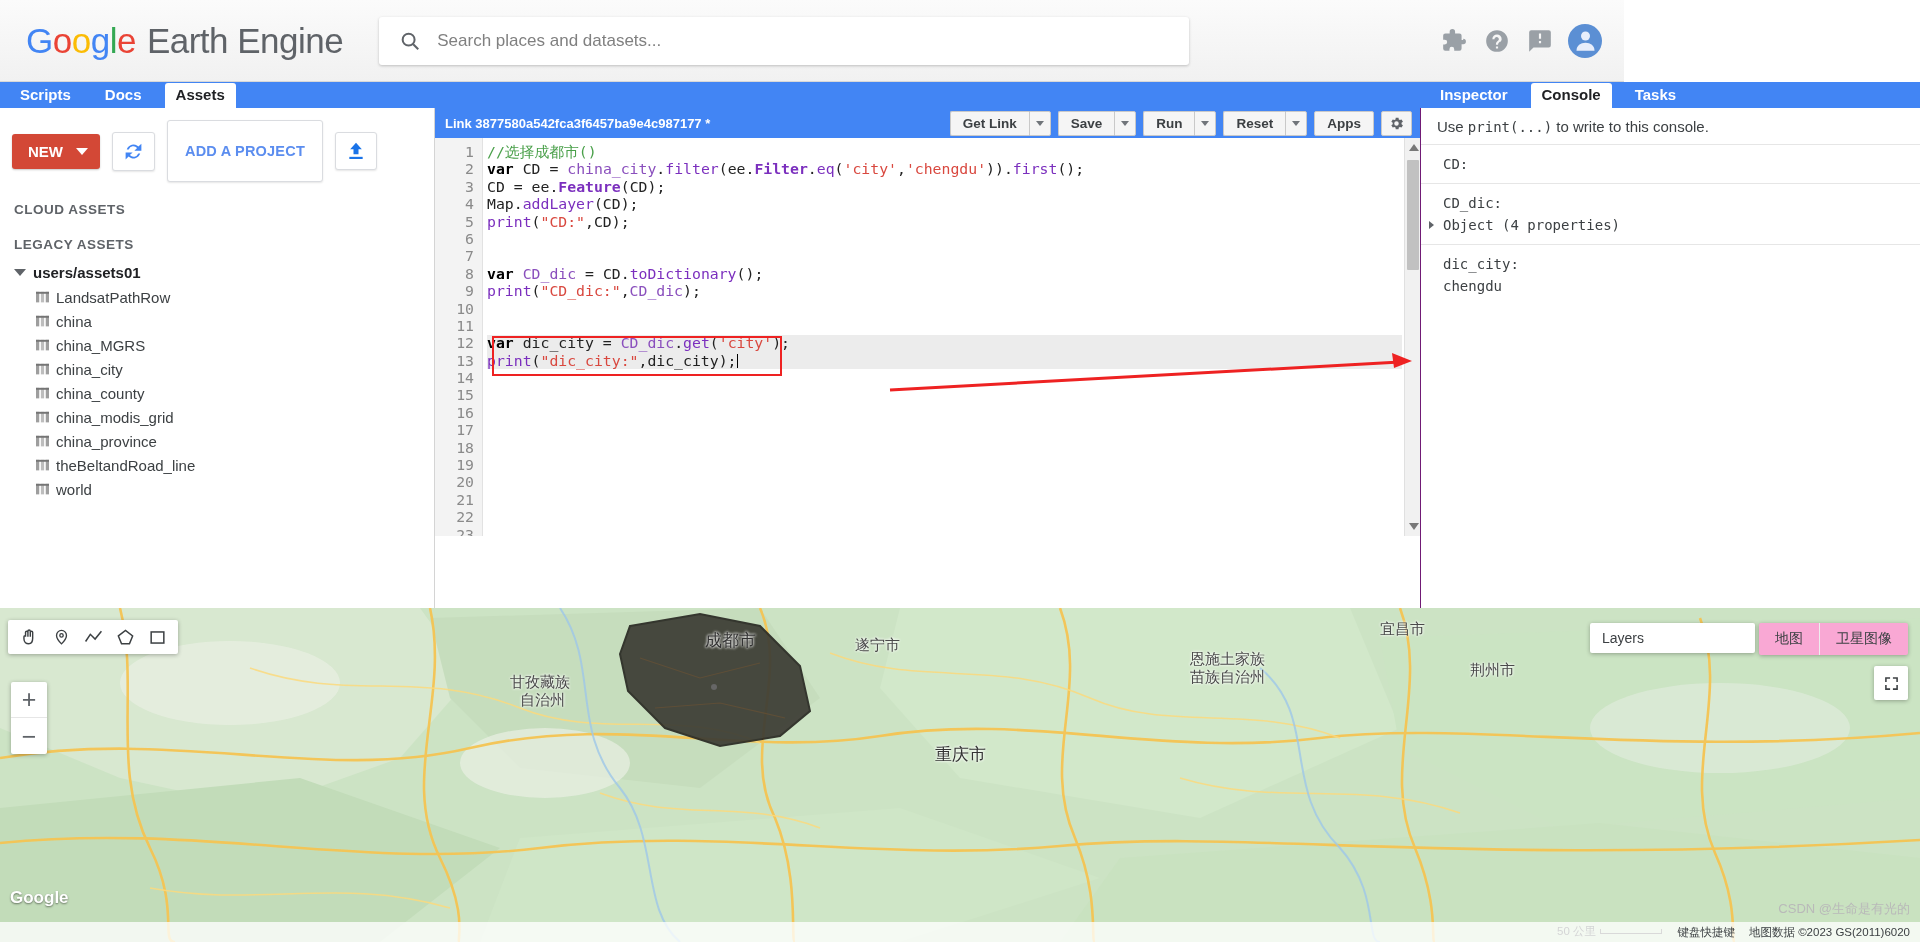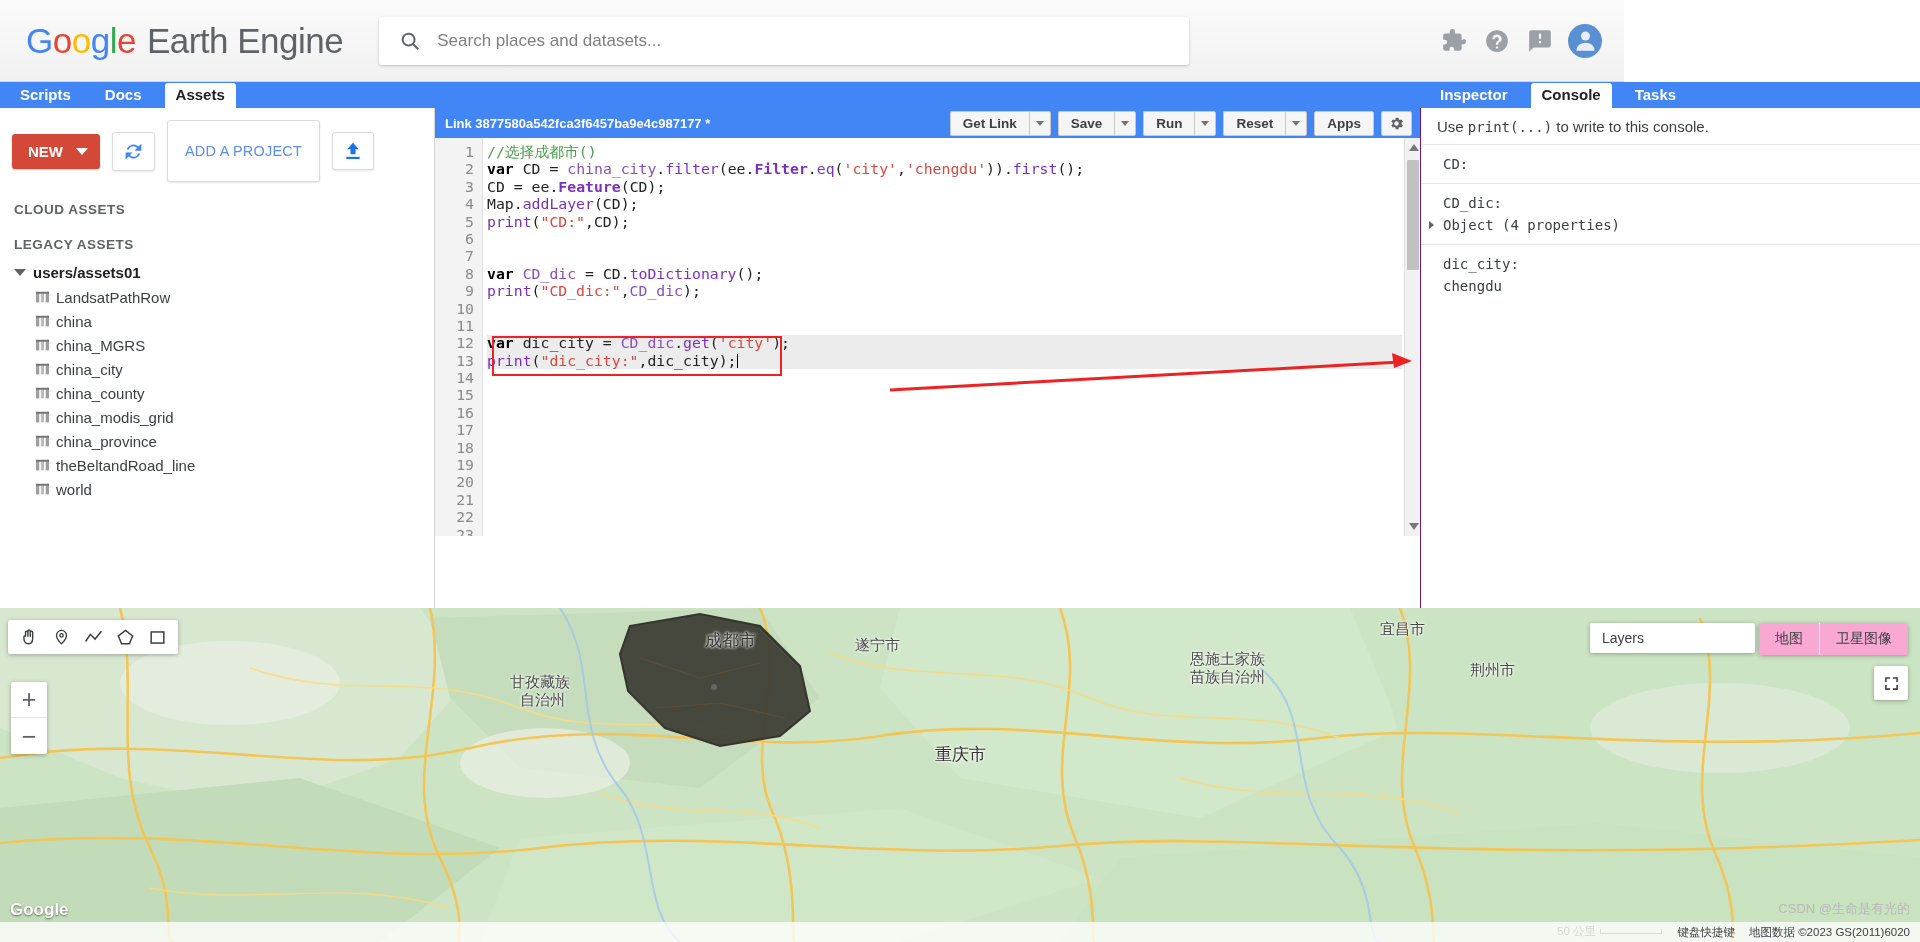--- a/index.html
+++ b/index.html
@@ -61,21 +61,21 @@
   .btn-new {
     background:#d34836; color:#fff; border:none; border-radius:3px;
     padding: 9px 12px 9px 16px; font-size:15px; font-weight:bold; cursor:pointer;
     display:flex; align-items:center; gap:13px; box-shadow:0 1px 2px rgba(0,0,0,.22);
   }
   .btn-plain {
     background:#fff; border:1px solid #dadce0; border-radius:3px;
     padding: 8px 10px; cursor:pointer; display:flex; align-items:center; justify-content:center;
     box-shadow:0 1px 2px rgba(0,0,0,.10); min-height:37px;
   }
-  .btn-addproject { color:#5b8def; font-size:14.5px; padding:22px 17px; letter-spacing:.2px; }
+  .btn-addproject { color:#5b8def; font-size:14.5px; padding:22px 17px; letter-spacing:.2px;font-weight:bold; }
 
   .lp-section { font-size:13.5px; font-weight:bold; color:#5f6368; letter-spacing:.5px; padding: 10px 0 4px 14px; }
   .lp-note { color:#7b7b7b; font-size:15px; line-height:22px; padding: 0 18px 0 26px; }
   .lp-tree { padding: 4px 0 0 14px; }
   .tree-root { display:flex; align-items:center; gap:7px; font-size:15px; font-weight:bold; color:#202124; padding:4px 0; cursor:pointer; }
   .caret { width:0;height:0;border-left:6px solid transparent;border-right:6px solid transparent;border-top:7px solid #5f6368; }
   .tree-item { display:flex; align-items:center; gap:7px; font-size:15px; color:#3c4043; padding:3.5px 0 3.5px 22px; cursor:pointer; }
   .tbl-icon { width:13px; height:13px; flex:none; display:block; }
 
   
@@ -189,21 +189,21 @@
   .mtype:last-child { border-right:none; }
   .fullscreenbtn {
     position:absolute; right:12px; top:58px; width:34px; height:34px; background:#fff;
     box-shadow:0 1px 4px rgba(0,0,0,.3); border-radius:2px; display:flex; align-items:center; justify-content:center; cursor:pointer;
   }
   .mapfooter {
     position:absolute; left:0; bottom:0; width:1920px; height:20px;
     background:rgba(255,255,255,.78); display:flex; align-items:center; justify-content:flex-end;
     font-size:11.5px; color:#3c4043; padding-right:10px; gap:14px;
   }
-  .googlewm { position:absolute; left:10px; bottom:22px; font-size:17px; color:#fff; text-shadow:0 1px 2px rgba(0,0,0,.5); font-weight:bold;margin-top:7px; }
+  .googlewm { position:absolute; left:10px; bottom:34px; font-size:17px; color:#fff; text-shadow:0 1px 2px rgba(0,0,0,.5); font-weight:bold;margin-top:7px; }
   .scalebar { position:absolute; right:258px; bottom:3px; font-size:11.5px; color:#3c4043; display:flex; align-items:center; gap:4px; }
   .scaleline { width:62px; height:5px; border:1px solid #555; border-top:none; }
   .watermark { position:absolute; right:10px; bottom:24px; font-size:13px; color:#b9b9b9; }
   .citylabel { position:absolute; font-size:15px; color:#4a4a4a; text-shadow:0 0 3px #fff, 0 0 3px #fff; }
   .citylabel.big { font-size:17px; color:#333; }
 </style>
 </head>
 <body>
 
 <div id="app">

